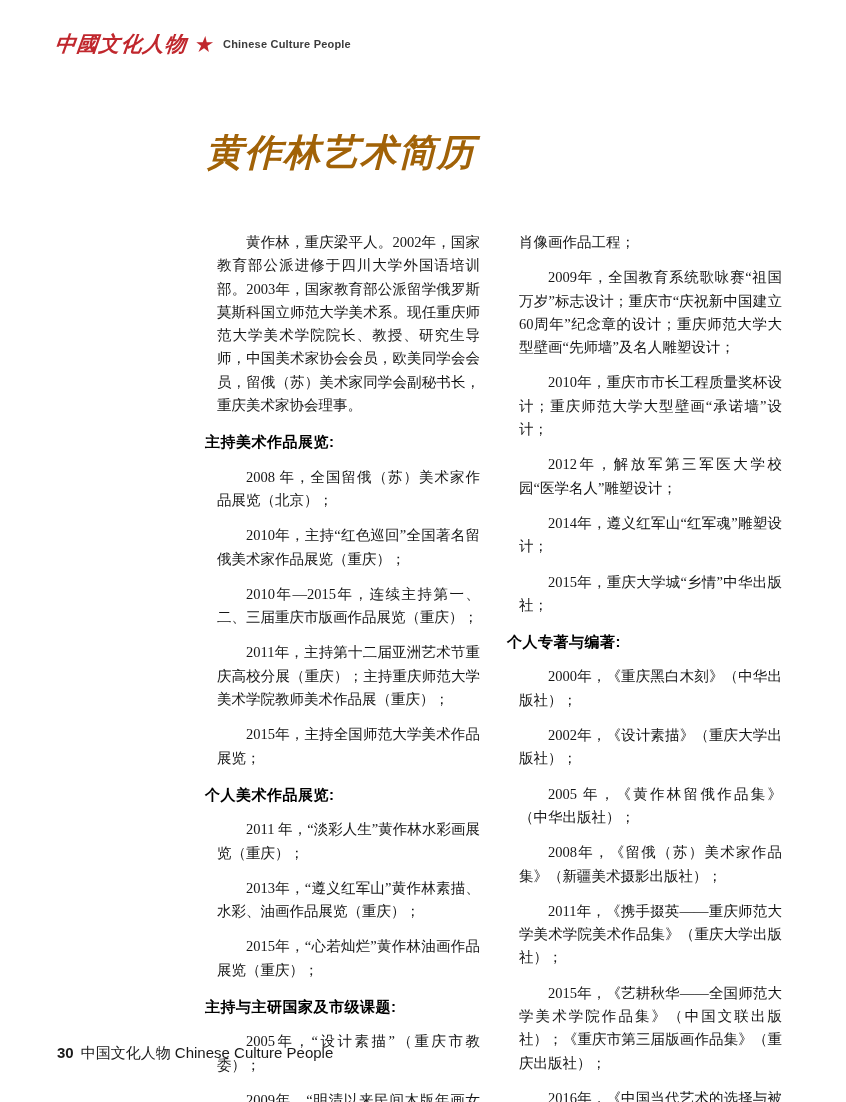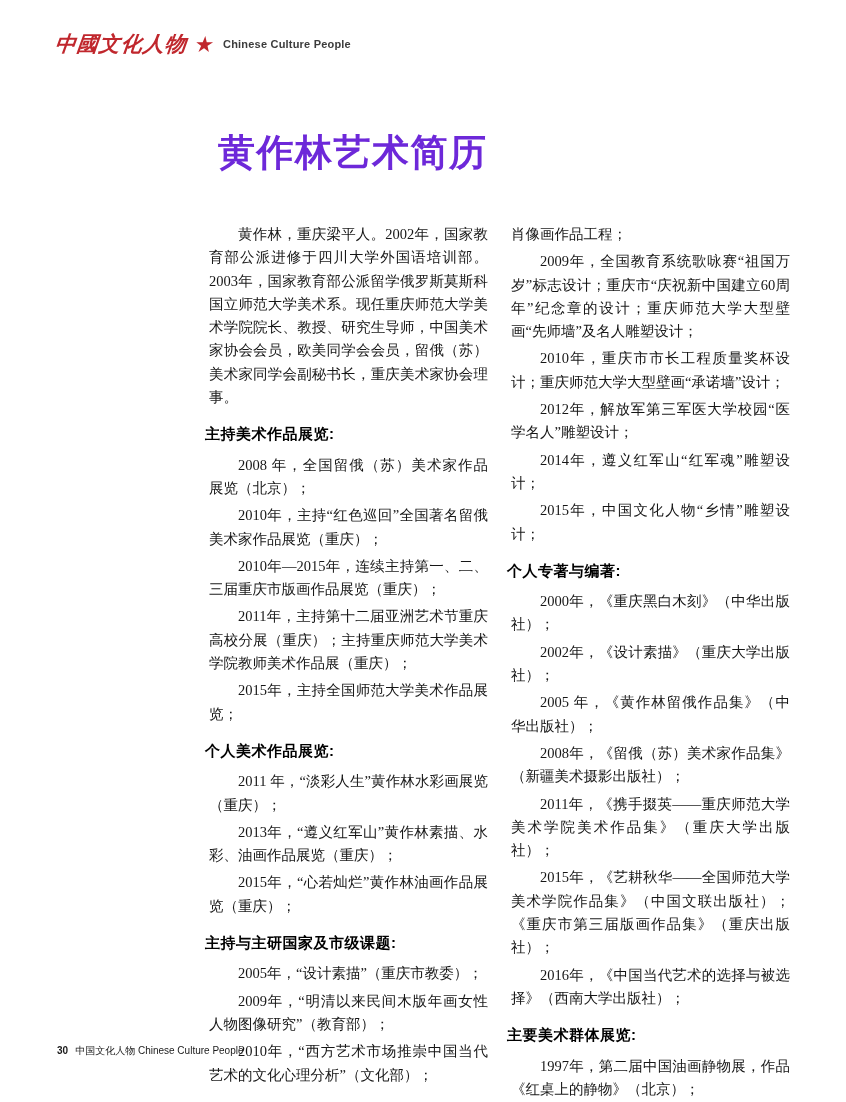--- a/index.html
+++ b/index.html
@@ -42,67 +42,68 @@
     font-family: "Liberation Sans", sans-serif;
     font-size: 11px;
     font-weight: 700;
     color: #3c3c3c;
     letter-spacing: 0.2px;
     text-align: right;
   }
   
   .article-title {
     position: absolute;
-    left: 218px;
+    left: 206px;
     top: 128px;
     font-family: "Liberation Serif", "DejaVu Serif", serif;
     font-weight: 700;
     font-size: 37px;
     letter-spacing: 1.5px;
-    color: #6d28d9;
+    color: #a16207;
+    font-style: italic;
   }
   
   .content {
     position: absolute;
     left: 205px;
     top: 219px;
     width: 588px;
     display: flex;
     gap: 15px;
   }
   .col {
     width: 287px;
     flex: 0 0 287px;
     font-size: 14.5px;
     line-height: 23.3px;
     text-align: justify;
     color: #161616;
   }
   .col p {
     text-indent: 2em;
-    margin: 4px;
+    margin: 12px;
   }
   .col p.no-indent { text-indent: 0; }
   .col h3 {
     font-family: "Liberation Sans", sans-serif;
     font-size: 15px;
     font-weight: 700;
     color: #000000;
     letter-spacing: 0.5px;
     margin: 13px 0 8px 0;
     text-indent: 0;
     text-align: left;
   }
   
   .footer {
     position: absolute;
     left: 57px;
     top: 1044px;
     font-family: "Liberation Sans", sans-serif;
-    font-size: 10px;
+    font-size: 15px;
     color: #1a1a1a;
     display: flex;
     align-items: baseline;
     gap: 7px;
     white-space: nowrap;
   }
   .footer .page-num { font-weight: 700; }
 </style>
 </head>
 <body>
@@ -140,21 +141,21 @@
       <p>2010年，“西方艺术市场推崇中国当代艺术的文化心理分析”（文化部）；</p>
 
     </div>
 
     <div class="col">
       <p class="no-indent">肖像画作品工程；</p>
       <p>2009年，全国教育系统歌咏赛“祖国万岁”标志设计；重庆市“庆祝新中国建立60周年”纪念章的设计；重庆师范大学大型壁画“先师墙”及名人雕塑设计；</p>
       <p>2010年，重庆市市长工程质量奖杯设计；重庆师范大学大型壁画“承诺墙”设计；</p>
       <p>2012年，解放军第三军医大学校园“医学名人”雕塑设计；</p>
       <p>2014年，遵义红军山“红军魂”雕塑设计；</p>
-      <p>2015年，中国文化人物“乡情”雕塑设计；</p>
+      <p>2015年，重庆大学城“乡情”中华出版社；</p>
 
       <h3>个人专著与编著:</h3>
       <p>2000年，《重庆黑白木刻》（中华出版社）；</p>
       <p>2002年，《设计素描》（重庆大学出版社）；</p>
       <p>2005 年，《黄作林留俄作品集》（中华出版社）；</p>
       <p>2008年，《留俄（苏）美术家作品集》（新疆美术摄影出版社）；</p>
       <p>2011年，《携手掇英——重庆师范大学美术学院美术作品集》（重庆大学出版社）；</p>
       <p>2015年，《艺耕秋华——全国师范大学美术学院作品集》（中国文联出版社）；《重庆市第三届版画作品集》（重庆出版社）；</p>
       <p>2016年，《中国当代艺术的选择与被选择》（西南大学出版社）；</p>
 

